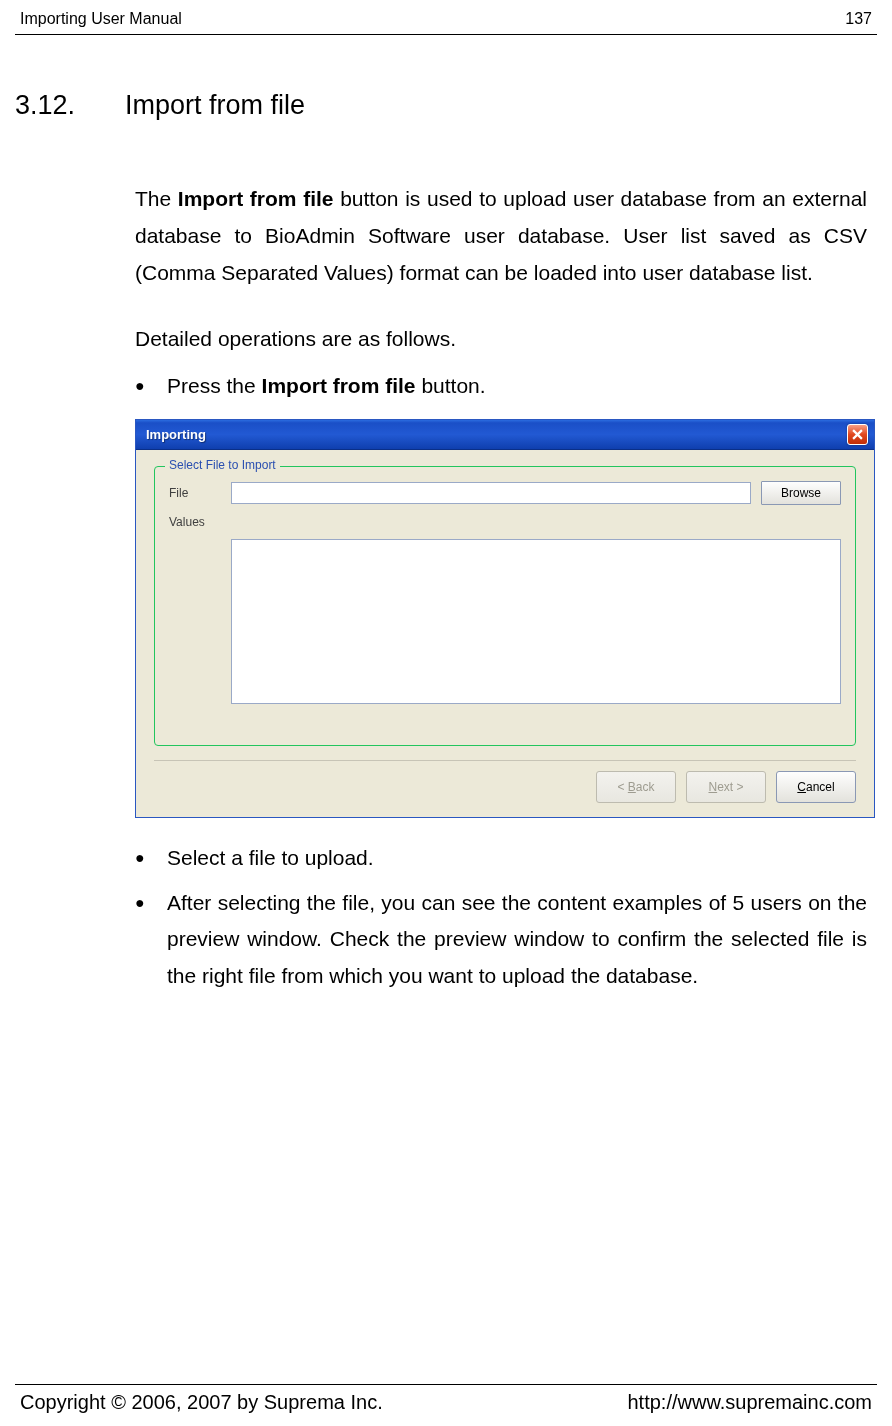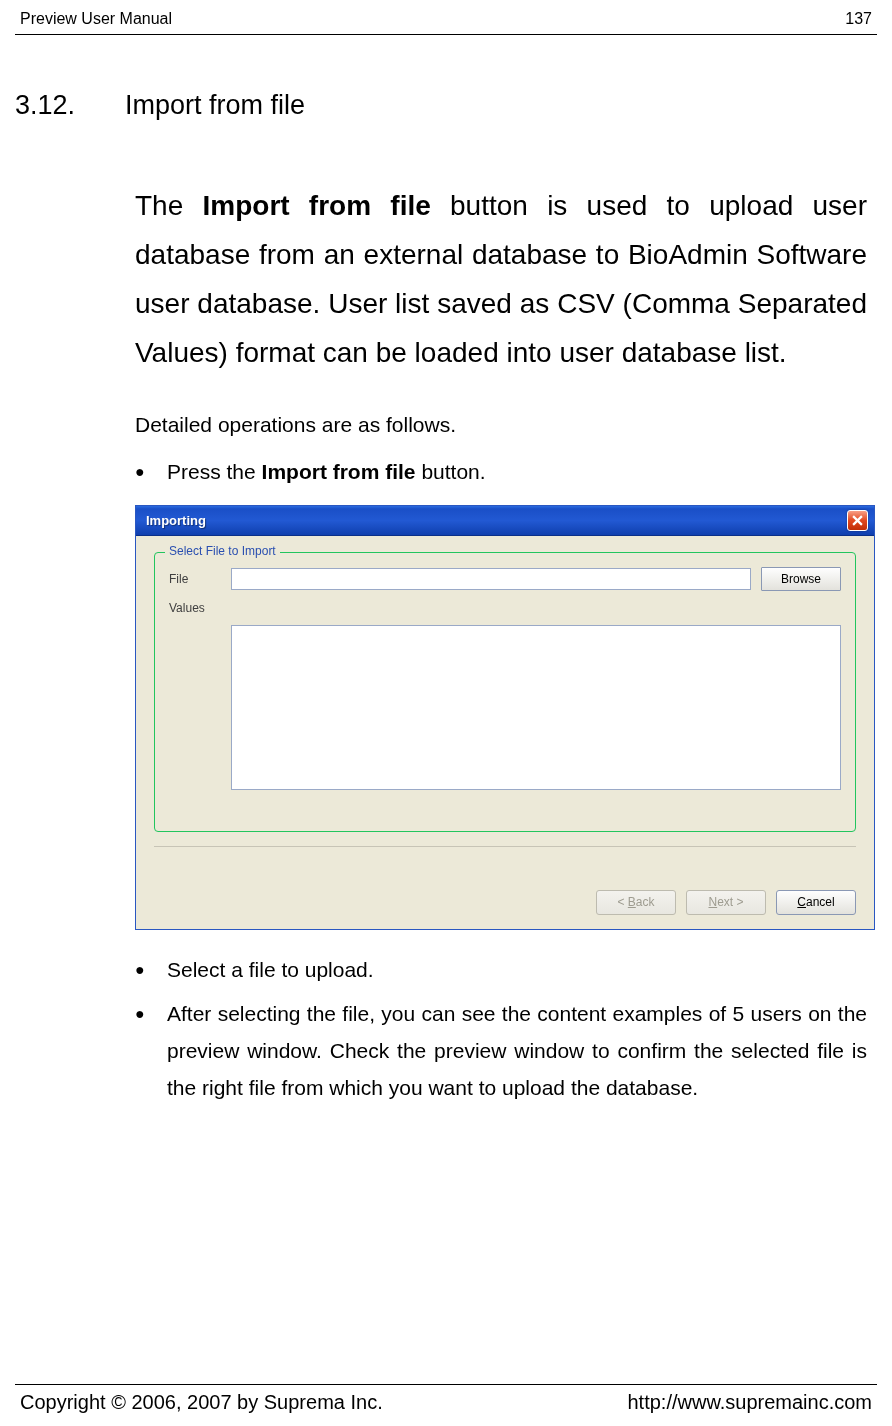--- a/index.html
+++ b/index.html
@@ -41,21 +41,21 @@
     .section-title {
       font-size: 27px;
       font-weight: normal;
       margin-bottom: 60px;
     }
     .section-num { display:inline-block; width: 110px; }
     .indented {
       margin-left: 120px;
     }
     .para {
-      font-size: 28px;
+      font-size: 21px;
       line-height: 1.75;
       text-align: justify;
       margin-bottom: 30px;
       margin-top: 32px;
     }
     .para2 {
       font-size: 21px;
       line-height: 1.75;
       margin-bottom: 10px;
     }
@@ -171,40 +171,39 @@
       border-top: 1px solid #c7c4b6;
       margin: 14px 0 10px 0;
     }
     .btn-row {
       display: flex;
       justify-content: flex-end;
       gap: 10px;
     }
     .dlg-btn {
       width: 80px;
-      height: 25px;
+      height: 32px;
       font-size: 12px;
       border: 1px solid #8a98b4;
       border-radius: 3px;
       background: linear-gradient(to bottom, #fefefe, #e3e2dc);
-      margin-top: 33px;
     }
     .dlg-btn.disabled {
       color: #9e9c90;
       background: linear-gradient(to bottom, #f3f2ee, #e8e7e0);
       border-color: #bdbbaf;
     }
     .underl { text-decoration: underline; }
   </style>
 </head>
 <body>
 
 <div class="page">
   <div class="header-row">
-    <span>Preview  User  Manual</span>
+    <span>Importing  User  Manual</span>
     <span>137</span>
   </div>
 
   <div class="content">
     <h2 class="section-title">
       <span class="section-num">3.12.</span><span>Import from file</span>
     </h2>
 
     <div class="indented">
       <p class="para">

